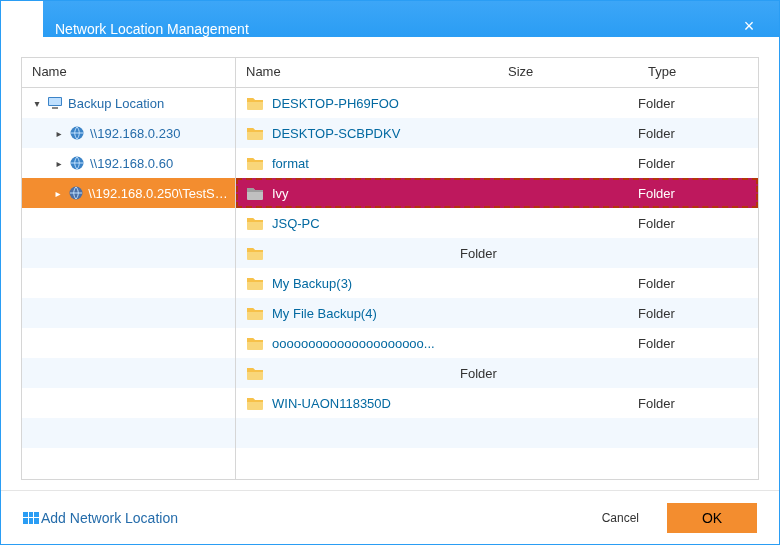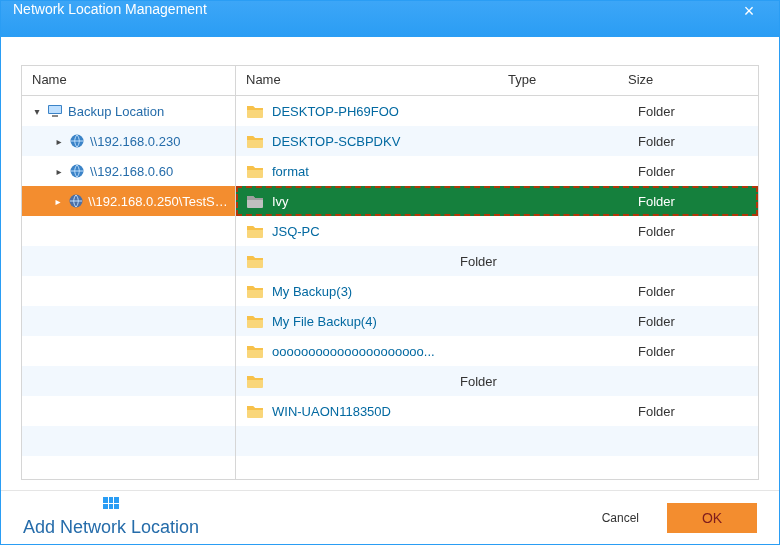--- a/index.html
+++ b/index.html
@@ -1,21 +1,21 @@
 <!DOCTYPE html>
 <html><head>
 <meta charset="utf-8">
 <style>
   * { box-sizing: border-box; margin: 0; padding: 0; font-family: "Segoe UI", Tahoma, sans-serif; }
   body { background: #ffffff; width: 780px; height: 545px; overflow: hidden; }
   .window { width: 780px; height: 545px; border: 1px solid #2a9df4; display: flex; flex-direction: column; background: #fff; }
-  .titlebar { height: 36px; background: linear-gradient(#3ca6f7,#2a9df4); display: flex; align-items: flex-start; color: #fff; font-size: 14px; padding: 0 12px; }
+  .titlebar { height: 36px; background: linear-gradient(#3ca6f7,#2a9df4); display: flex; align-items: flex-end; color: #fff; font-size: 14px; padding: 0 12px; margin-left: 42px; }
   .titlebar .title { flex: 1; }
   .titlebar .close { width: 36px; text-align: center; font-size: 18px; cursor: pointer; }
-  .content { flex: 1; display: flex; padding: 28px 20px 10px 20px; gap: 0; overflow: hidden; justify-content: center; }
+  .content { flex: 1; display: flex; padding: 20px 20px 10px 20px; gap: 0; overflow: hidden; justify-content: center; }
   .panel { border: 1px solid #d6d6d6; background: #fff; display: flex; flex-direction: column; overflow: hidden; }
   .panel.left { width: 215px; }
   .panel.right { flex: 1; border-left: none; }
   .header-row { display: flex; height: 30px; border-bottom: 1px solid #d6d6d6; font-size: 13px; color: #333; }
   .header-cell { padding: 6px 10px; }
   .left .header-cell { flex: 1; }
   .right .header-cell.name { flex: 1; }
   .right .header-cell.size { width: 140px; }
   .right .header-cell.type { width: 120px; }
   .body { flex: 1; overflow: auto; font-size: 13px; }
@@ -26,27 +26,27 @@
   .indent-spacer { display:inline-block; }
   .tree-row .expander { width: 18px; text-align: center; color: #4a4a4a; font-size: 10px; cursor: pointer; }
   .tree-row .icon { width: 18px; height: 18px; display: inline-flex; align-items: center; justify-content: center; margin-right: 4px; }
   .tree-row.selected { background: #f38d2f; color: #fff; }
   .tree-row.selected .expander { color: #fff; }
   .list-row { height: 30px; display: flex; align-items: center; padding-left: 10px; }
   .list-row .icon { width: 18px; height: 18px; margin-right: 8px; }
   .list-row .name { flex: 1; color: #0369a1; }
   .list-row .size { width: 140px; color: #333; }
   .list-row .type { width: 120px; color: #333; margin-left: 48px; }
-  .list-row.selected { background: #15803d; color: #fff; outline: 2px dashed #b3360a; outline-offset: -2px; }
+  .list-row.selected { background: #be185d; color: #fff; outline: 2px dashed #b3360a; outline-offset: -2px; }
   .list-row.selected .name, .list-row.selected .size, .list-row.selected .type { color: #fff; }
   .footer { height: 54px; border-top: 1px solid #e5e5e5; display: flex; align-items: center; padding: 0 22px; gap: 14px; }
-  .footer .add { display: flex; align-items: center; gap: 8px; color: #256caa; font-size: 18px; cursor: pointer; flex-direction: column; }
+  .footer .add { display: flex; align-items: center; gap: 2px; color: #256caa; font-size: 14px; cursor: pointer; }
   .footer .spacer { flex: 1; }
   .footer .cancel { font-size: 12px; color: #333; padding: 6px 14px; cursor: pointer; }
-  .footer .ok { background: #f38d2f; color: #7f1d1d; font-size: 14px; width: 90px; height: 30px; display: flex; align-items: center; justify-content: center; cursor: pointer; border: none; }
+  .footer .ok { background: #f38d2f; color: #000000; font-size: 14px; width: 90px; height: 30px; display: flex; align-items: center; justify-content: center; cursor: pointer; border: none; }
   .add-icon-box { width:16px; height:12px; display:grid; grid-template-columns:1fr 1fr 1fr; grid-template-rows:1fr 1fr; gap:1px; }
   .add-icon-box span { background:#2a9df4; }
   svg { display:block; }
 </style>
 </head>
 <body>
 
 <div class="window">
 
   <div class="titlebar">
@@ -114,22 +114,22 @@
           <div class="tree-row stripe1"></div>
           <div class="tree-row stripe0"></div>
           <div class="tree-row stripe1"></div>
           <div class="tree-row stripe0"></div>
         </div>
     </div>
 
     <div class="panel right">
       <div class="header-row">
         <div class="header-cell name">Name</div>
+        <div class="header-cell size">Size</div>
         <div class="header-cell type">Type</div>
-        <div class="header-cell size">Size</div>
       </div>
       <div class="body" id="list-body">
           <div class="list-row  stripe0">
             <span class="icon">
               <svg width="18" height="18" viewBox="0 0 18 18">
                 <path d="M1 4h6l2 2h8v9a1 1 0 0 1-1 1H2a1 1 0 0 1-1-1z" fill="#f9d67a"></path>
                 <path d="M1 4h6l2 2h8v2H1z" fill="#f7c14a"></path>
               </svg>
             </span>
             <span class="name">DESKTOP-PH69FOO</span>

